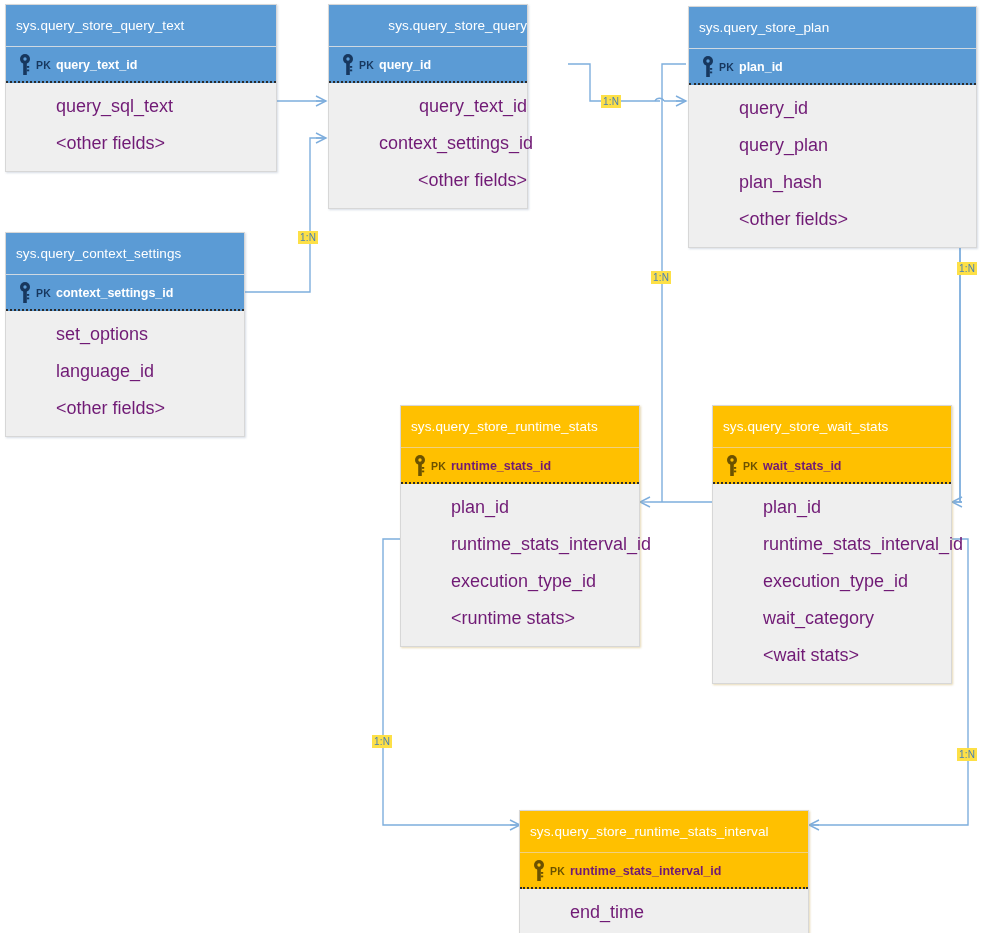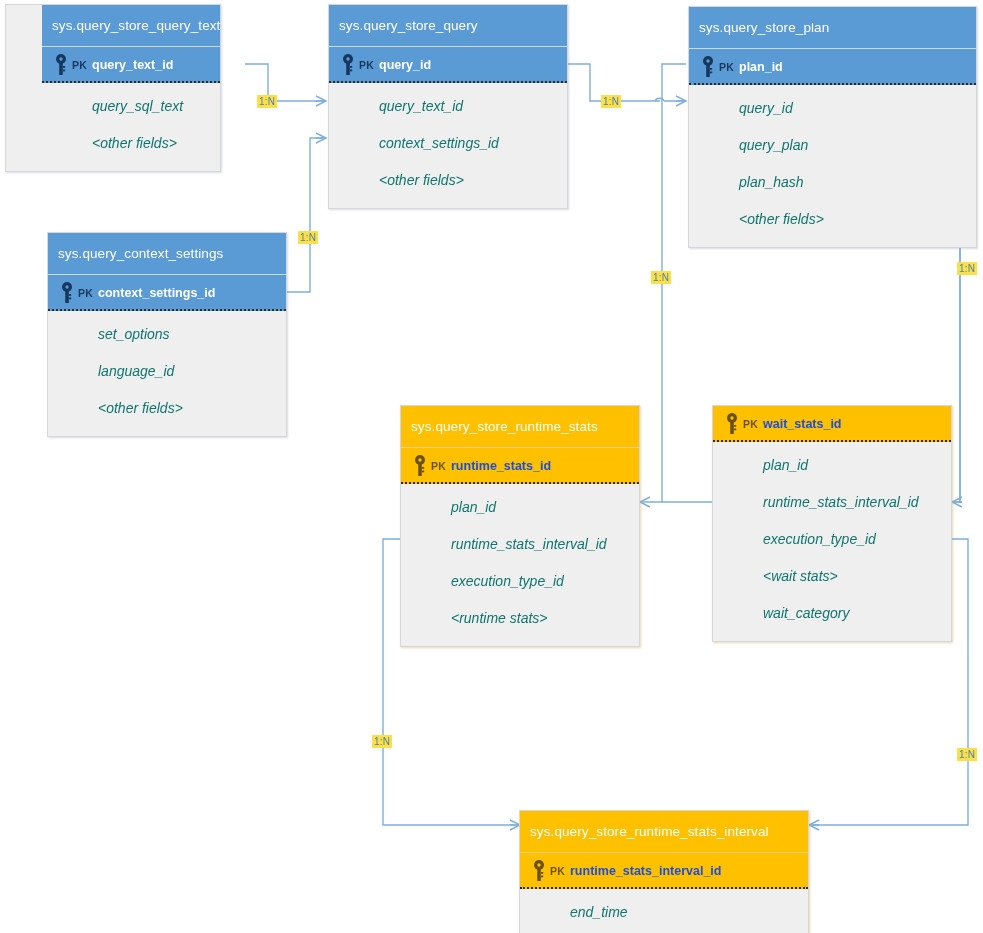--- a/index.html
+++ b/index.html
@@ -74,34 +74,33 @@
   .entity .fields{
     box-sizing:border-box;
     background:#efefef;
     padding:5px 0 9px 0;
   }
   .entity .fld{
     box-sizing:border-box;
     height:37px;
     line-height:37px;
     padding-left:50px;
-    font-size:14px;
-    color:#0f766e;
+    font-size:18px;
+    color:#701a75;
     white-space:nowrap;
-    font-style:italic;
   }
   
   .entity.blue .ttl{ background:#5b9bd5; border-bottom:1px solid #cfd9e2; }
   .entity.blue .pkrow{ background:#5b9bd5; }
   .entity.blue .pkrow .pklabel{ color:#17375e; }
   
   .entity.orange .ttl{ background:#ffc000; border-bottom:1px solid #f0d080; }
   .entity.orange .pkrow{ background:#ffc000; }
   .entity.orange .pkrow .pklabel{ color:#6b5200; }
-  .entity.orange .pkrow .pkname{ color:#1d4ed8; }
+  .entity.orange .pkrow .pkname{ color:#701a75; }
   .entity.orange{ box-shadow:1px 1px 2px rgba(200,170,90,.45); }
 
   
   .card{
     position:absolute;
     z-index:2;
     font-size:10px;
     color:#4a7fb5;
     background:#fde047;
     padding:1px 2px;
@@ -175,40 +174,40 @@
   <div class="card" style="left:601px; top:95px;">1:N</div>
 
   <div class="card" style="left:651px; top:271px;">1:N</div>
 
   <div class="card" style="left:957px; top:262px;">1:N</div>
 
   <div class="card" style="left:372px; top:735px;">1:N</div>
 
   <div class="card" style="left:957px; top:748px;">1:N</div>
 
-  <div class="entity blue" style="left:5px; top:4px; width:216px;padding-left:36px;">
+  <div class="entity blue" style="left:5px; top:4px; width:272px;">
     <div class="ttl">sys.query_store_query_text</div>
     <div class="pkrow">
       <svg class="keyicon" viewBox="0 0 12 22">
         <circle cx="6" cy="5" r="5" fill="#17375e"></circle>
         <rect x="4.2" y="8" width="3.6" height="13" fill="#17375e"></rect>
         <rect x="7.8" y="12" width="2.4" height="1.8" fill="#17375e"></rect>
         <rect x="7.8" y="15.5" width="2.4" height="1.8" fill="#17375e"></rect>
         <circle cx="6" cy="5" r="1.7" fill="#5b9bd5"></circle>
       </svg>
       <span class="pklabel">PK</span>
       <span class="pkname">query_text_id</span>
     </div>
     <div class="fields">
       <div class="fld">query_sql_text</div>
       <div class="fld">&lt;other fields&gt;</div>
     </div>
   </div>
 
-  <div class="entity blue" style="left:328px; top:4px; width:240px;">
+  <div class="entity blue" style="left:328px; top:4px; width:200px;text-align:right;">
     <div class="ttl">sys.query_store_query</div>
     <div class="pkrow">
       <svg class="keyicon" viewBox="0 0 12 22">
         <circle cx="6" cy="5" r="5" fill="#17375e"></circle>
         <rect x="4.2" y="8" width="3.6" height="13" fill="#17375e"></rect>
         <rect x="7.8" y="12" width="2.4" height="1.8" fill="#17375e"></rect>
         <rect x="7.8" y="15.5" width="2.4" height="1.8" fill="#17375e"></rect>
         <circle cx="6" cy="5" r="1.7" fill="#5b9bd5"></circle>
       </svg>
       <span class="pklabel">PK</span>
@@ -235,21 +234,21 @@
       <span class="pkname">plan_id</span>
     </div>
     <div class="fields">
       <div class="fld">query_id</div>
       <div class="fld">query_plan</div>
       <div class="fld">plan_hash</div>
       <div class="fld">&lt;other fields&gt;</div>
     </div>
   </div>
 
-  <div class="entity blue" style="left:5px; top:232px; width:240px;margin-left:42px;">
+  <div class="entity blue" style="left:5px; top:232px; width:240px;">
     <div class="ttl">sys.query_context_settings</div>
     <div class="pkrow">
       <svg class="keyicon" viewBox="0 0 12 22">
         <circle cx="6" cy="5" r="5" fill="#17375e"></circle>
         <rect x="4.2" y="8" width="3.6" height="13" fill="#17375e"></rect>
         <rect x="7.8" y="12" width="2.4" height="1.8" fill="#17375e"></rect>
         <rect x="7.8" y="15.5" width="2.4" height="1.8" fill="#17375e"></rect>
         <circle cx="6" cy="5" r="1.7" fill="#5b9bd5"></circle>
       </svg>
       <span class="pklabel">PK</span>
@@ -277,37 +276,38 @@
     </div>
     <div class="fields">
       <div class="fld">plan_id</div>
       <div class="fld">runtime_stats_interval_id</div>
       <div class="fld">execution_type_id</div>
       <div class="fld">&lt;runtime stats&gt;</div>
     </div>
   </div>
 
   <div class="entity orange" style="left:712px; top:405px; width:240px;">
+    <div class="ttl">sys.query_store_wait_stats</div>
     <div class="pkrow">
       <svg class="keyicon" viewBox="0 0 12 22">
         <circle cx="6" cy="5" r="5" fill="#6b5200"></circle>
         <rect x="4.2" y="8" width="3.6" height="13" fill="#6b5200"></rect>
         <rect x="7.8" y="12" width="2.4" height="1.8" fill="#6b5200"></rect>
         <rect x="7.8" y="15.5" width="2.4" height="1.8" fill="#6b5200"></rect>
         <circle cx="6" cy="5" r="1.7" fill="#ffc000"></circle>
       </svg>
       <span class="pklabel">PK</span>
       <span class="pkname">wait_stats_id</span>
     </div>
     <div class="fields">
       <div class="fld">plan_id</div>
       <div class="fld">runtime_stats_interval_id</div>
       <div class="fld">execution_type_id</div>
+      <div class="fld">wait_category</div>
       <div class="fld">&lt;wait stats&gt;</div>
-      <div class="fld">wait_category</div>
     </div>
   </div>
 
   <div class="entity orange" style="left:519px; top:766px; width:290px;margin-top:44px;">
     <div class="ttl">sys.query_store_runtime_stats_interval</div>
     <div class="pkrow">
       <svg class="keyicon" viewBox="0 0 12 22">
         <circle cx="6" cy="5" r="5" fill="#6b5200"></circle>
         <rect x="4.2" y="8" width="3.6" height="13" fill="#6b5200"></rect>
         <rect x="7.8" y="12" width="2.4" height="1.8" fill="#6b5200"></rect>

